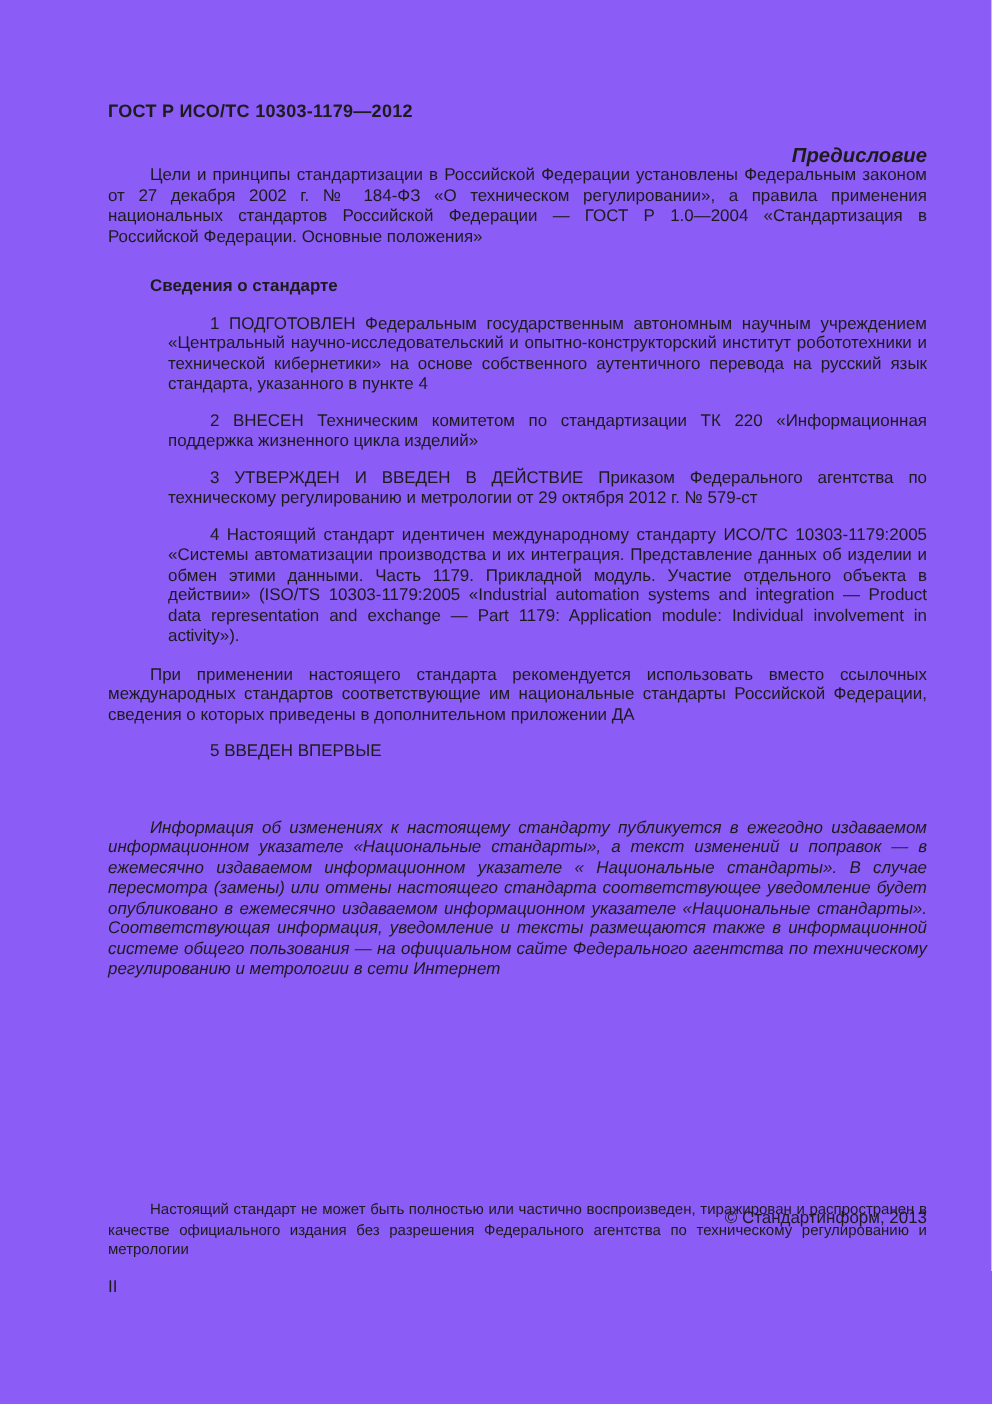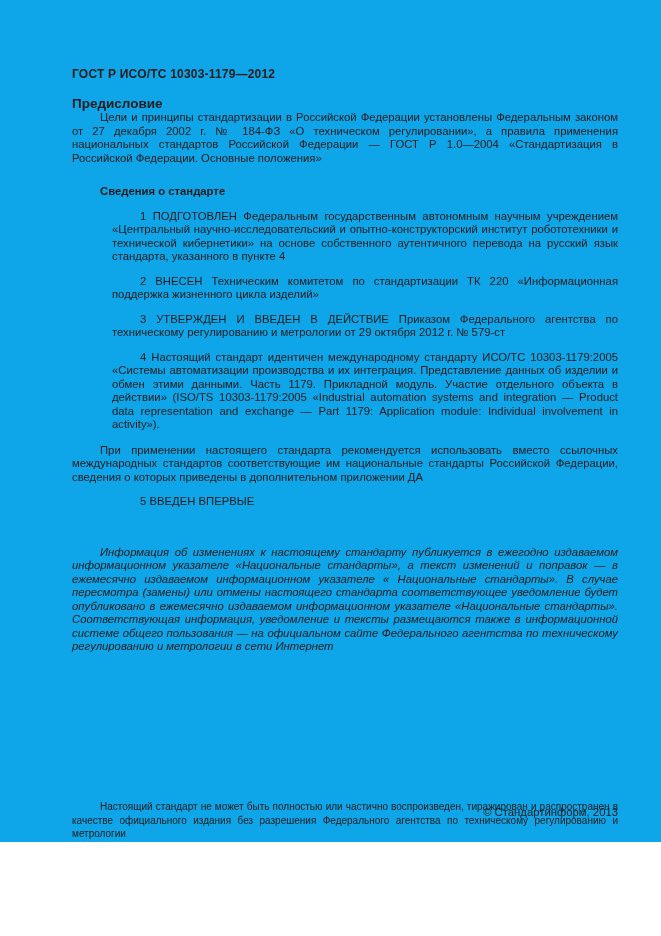--- a/index.html
+++ b/index.html
@@ -1,36 +1,37 @@
 <!DOCTYPE html>
 <html><head>
 <meta charset="utf-8">
 <style>
   * { margin: 0; padding: 0; box-sizing: border-box; }
   html, body { background: #ffffff; }
   .page {
     position: relative;
     width: 661px;
-    height: 842px;
-    background: #0ea5e9;
+    height: 936px;
+    background: #8b5cf6;
     font-family: "Liberation Sans", sans-serif;
     color: #1c1c1c;
     overflow: hidden;
   }
   .content { padding: 67px 43px 0 72px; }
   .doc-header {
     font-size: 12px;
     font-weight: bold;
     letter-spacing: 0.2px;
   }
   .doc-title {
     font-size: 13.5px;
     font-weight: bold;
-    text-align: left;
+    text-align: right;
     margin-top: 15px;
+    font-style: italic;
   }
   .para {
     font-size: 11.3px;
     line-height: 13.5px;
     text-align: justify;
     text-indent: 28px;
   }
   .intro { }
   .section-heading {
     font-size: 11.3px;

